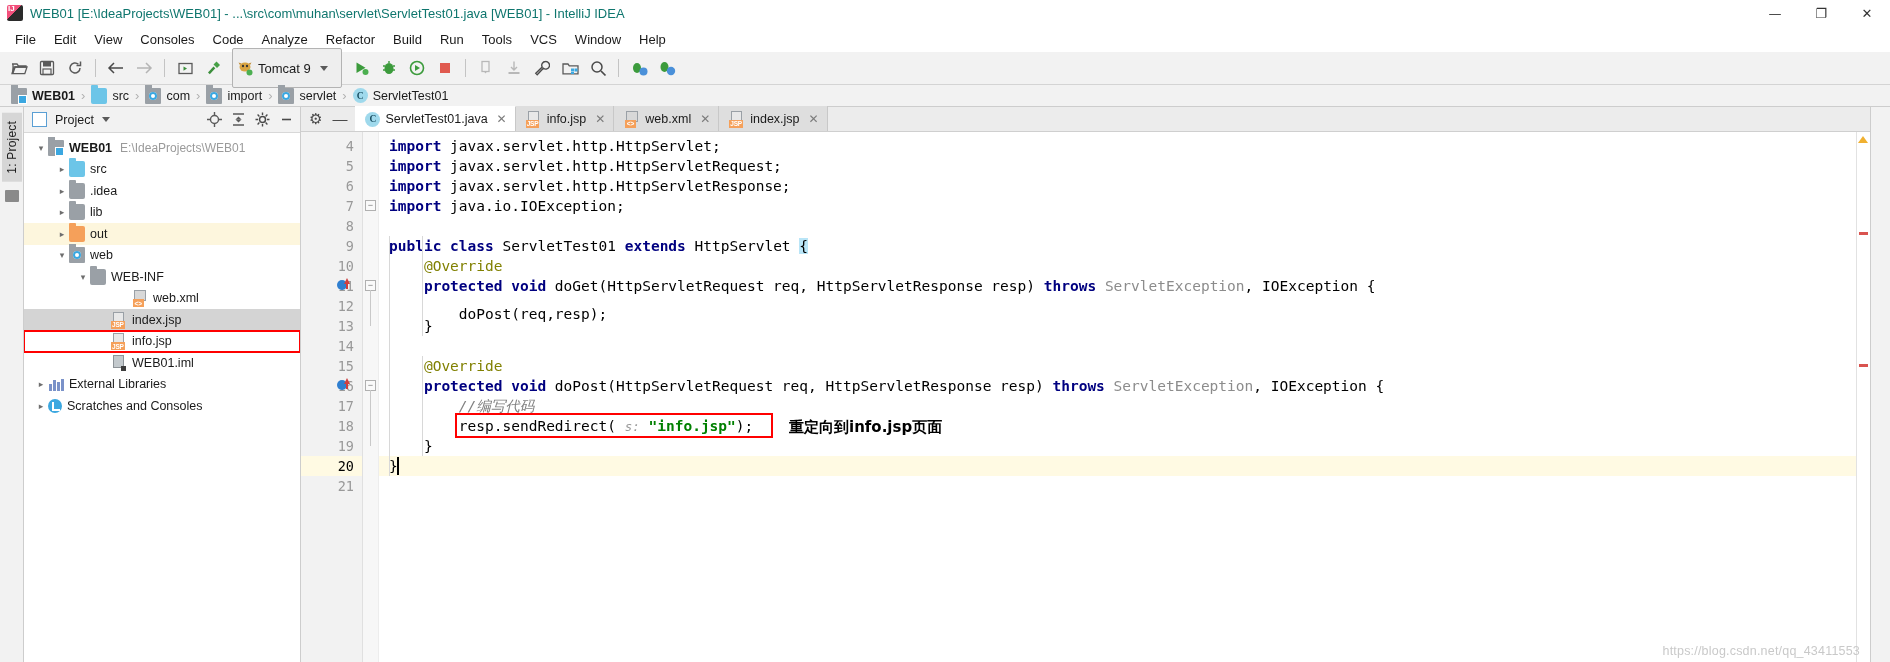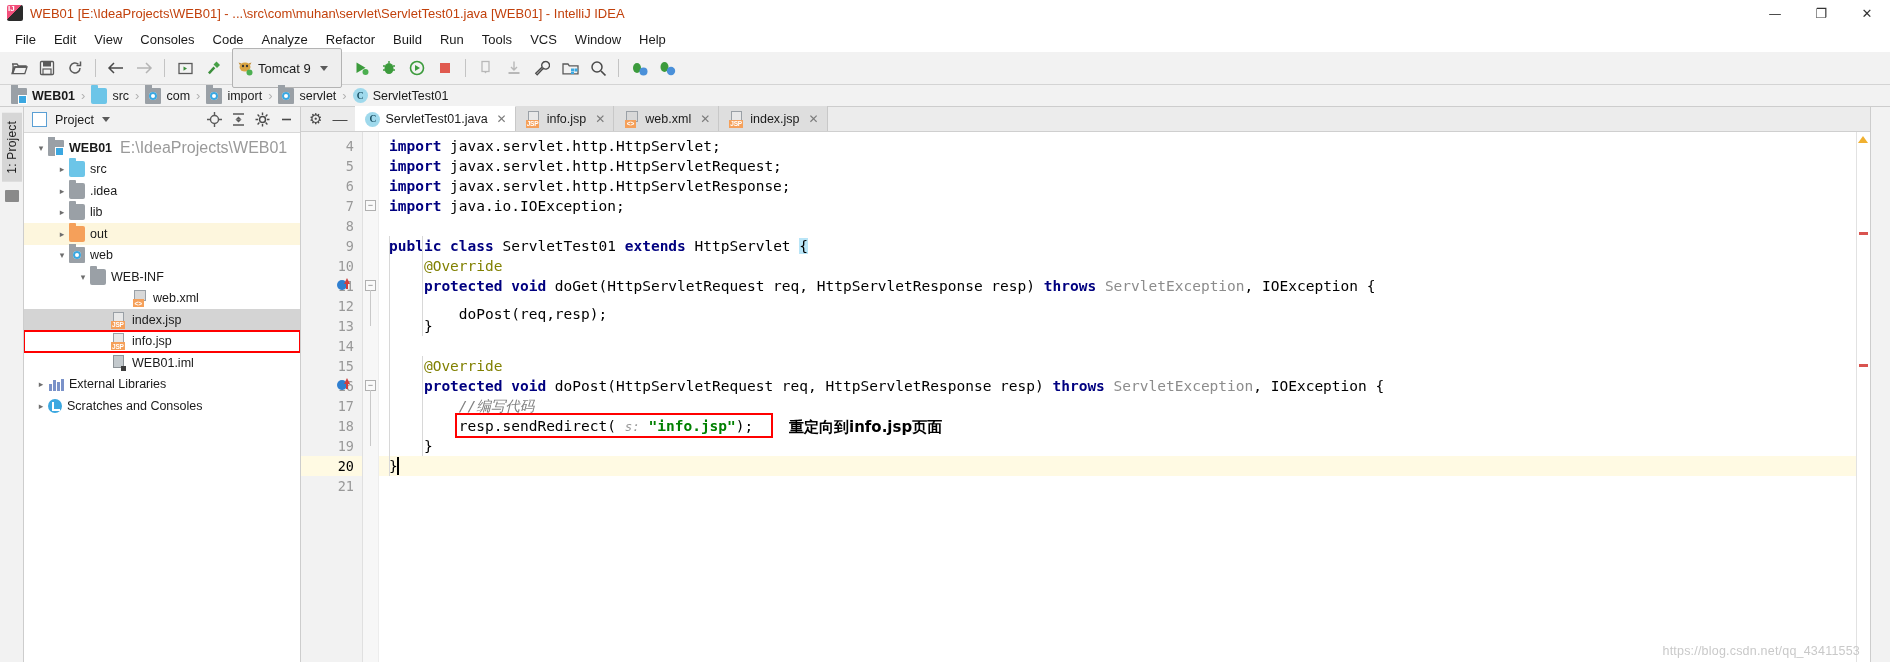--- a/index.html
+++ b/index.html
@@ -20,21 +20,21 @@
   }
   .app-logo {
     width: 16px; height: 16px; margin-left: 7px; margin-right: 7px;
     background: linear-gradient(135deg, #f24f7b 0%, #f24f7b 45%, #2b2b2b 45%, #2b2b2b 100%);
     border-radius: 2px; position: relative; flex: 0 0 auto;
   }
   .app-logo::after {
     content: "IJ"; position: absolute; left: 1px; top: -1px; color: #fff;
     font-size: 8px; font-weight: bold; font-family: "Liberation Sans", sans-serif;
   }
-  .title-text { font-size: 13px; color: #c2410c; white-space: nowrap; }
+  .title-text { font-size: 13px; color: #0f766e; white-space: nowrap; }
   .win-controls { position: absolute; right: 0; top: 0; height: 27px; display: flex; }
   .win-btn {
     width: 46px; height: 27px; display: flex; align-items: center; justify-content: center;
     font-size: 13px; color: #333; font-family: "DejaVu Sans", sans-serif;
   }
 
   
   .menubar {
     height: 25px; background: #ffffff; display: flex; align-items: center;
     padding-left: 6px; border-bottom: 1px solid #ffffff;
@@ -110,21 +110,21 @@
     position: relative; padding-right: 4px;
   }
   .tree-row.sel { background: #d4d4d4; }
   .tree-row.hl { background: #fdf6dd; }
   .tree-row.boxed { outline: 2.5px solid #f00; outline-offset: -1px; z-index: 3; }
   .twisty {
     width: 14px; display: flex; align-items: center; justify-content: center; flex: 0 0 auto;
     color: #6e6e6e; font-size: 9px;
   }
   .tree-label { margin-left: 5px; }
-  .tree-sub { color: #9a9a9a; margin-left: 8px; font-size: 16px; }
+  .tree-sub { color: #9a9a9a; margin-left: 8px; font-size: 12px; }
   .bold { font-weight: bold; }
 
   
   .ic { width: 16px; height: 16px; flex: 0 0 auto; position: relative; }
   .ic-folder { background: #9aa0a6; border-radius: 1px 2px 2px 2px; }
   .ic-folder::before {
     content: ""; position: absolute; left: 0; top: -3px; width: 7px; height: 4px;
     background: #9aa0a6; border-radius: 1px 1px 0 0;
   }
   .ic-folder.blue { background: #6cc5e8; }

